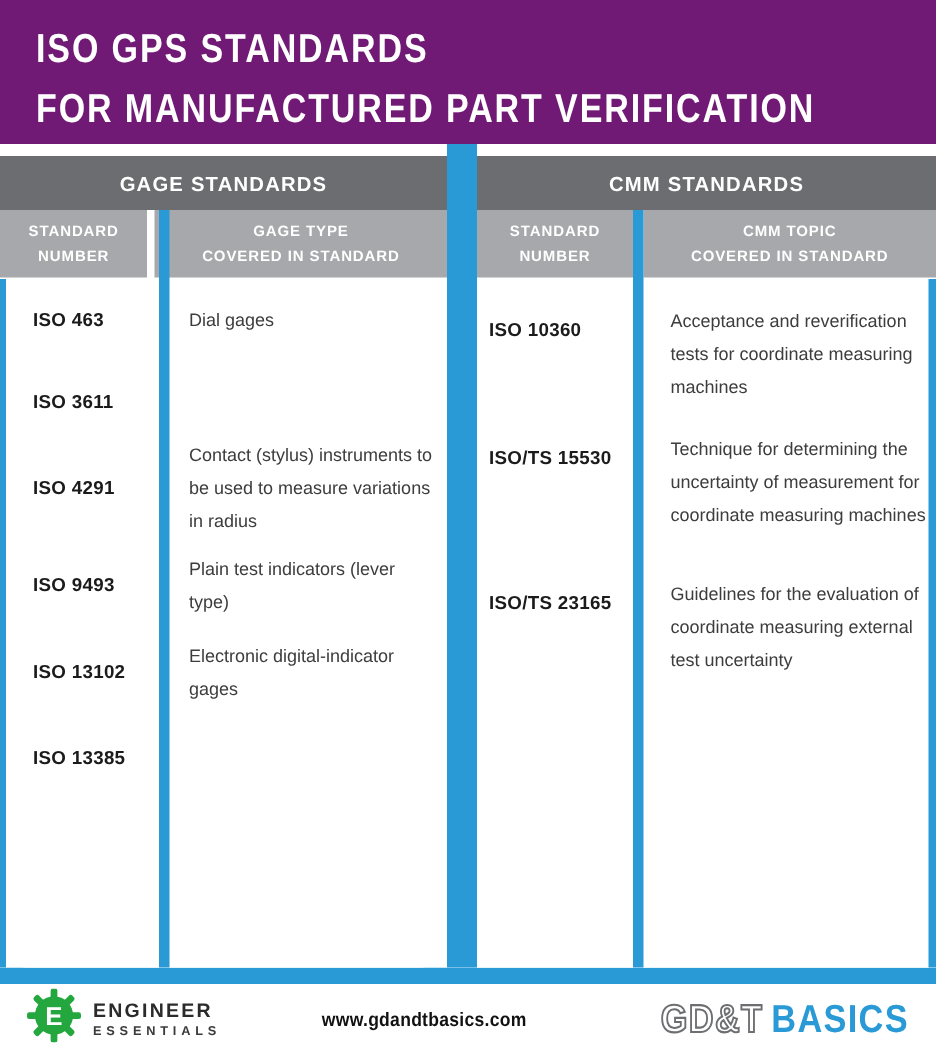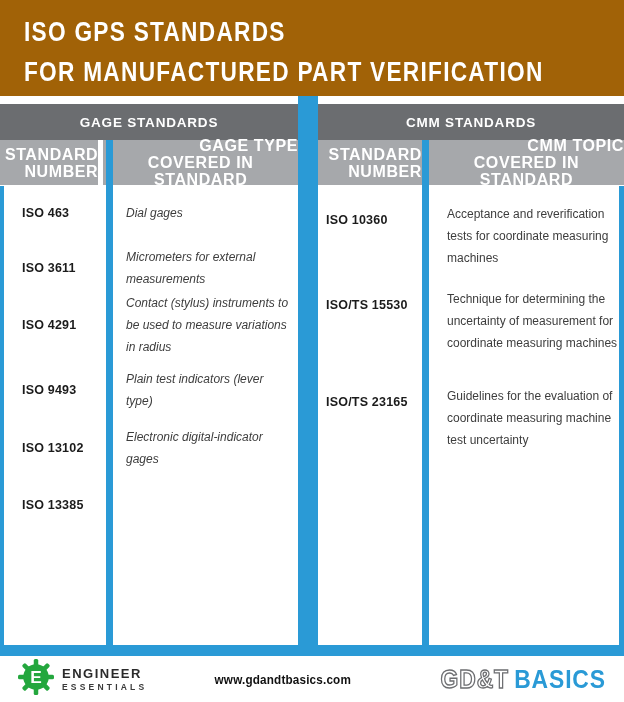--- a/index.html
+++ b/index.html
@@ -1,52 +1,52 @@
 <!DOCTYPE html>
 <html><head>
 <meta charset="utf-8">
 <style>
   * { margin:0; padding:0; box-sizing:border-box; }
   body { font-family:"Liberation Sans", sans-serif; background:#ffffff; }
   .poster { position:relative; width:624px; height:702px; background:#ffffff; overflow:hidden; }
 
   
-  .banner { height:96px; background:#a16207; padding:12px 0 0 24px; }
+  .banner { height:96px; background:#701a75; padding:12px 0 0 24px; }
   .banner .line { color:#ffffff; font-weight:bold; font-size:27px; letter-spacing:1.5px;
                   line-height:40px; transform:scaleX(0.84); transform-origin:left center; white-space:nowrap; }
 
   
   .content { display:flex; height:549px; position:relative; background:#ffffff; }
   .section { position:relative; padding-top:8px; background:#ffffff; }
   .sec-left { width:298px;border-radius:17px; }
   .mid-bar { width:20px; background:#2a9ad6; }
   .sec-right { flex:1; }
 
   .sec-title { height:36px; background:#6b6d70; color:#ffffff; font-weight:bold;
                font-size:13.5px; letter-spacing:0.8px; text-align:center; line-height:37px; }
 
   .sub-row { display:flex; height:45px; }
-  .sub { background:#a6a8ab; color:#ffffff; font-weight:bold; font-size:16px;
+  .sub { background:#a6a8ab; color:#ffffff; font-weight:bold; font-size:10px;
          letter-spacing:0.6px; text-align:center; display:flex; flex-direction:column;
-         justify-content:center; line-height:17px;align-items:flex-end; }
+         justify-content:center; line-height:17px; }
   .sec-left  .sub.c1 { width:106px; } .sec-left  .sub.c2 { width:210px; margin-left:5px; }
   .sec-right .sub.c1 { width:104px; } .sec-right .sub.c2 { flex:1; margin-left:7px; }
 
   .col-divider { position:absolute; top:44px; bottom:0; width:7px; background:#2a9ad6; }
   .sec-left  .col-divider { left:106px; }
   .sec-right .col-divider { left:104px; }
 
   .body { display:flex; flex-direction:column; height:460px; }
   .row { display:flex; }
   .row .num { font-weight:bold; font-size:12.5px; color:#1b1b1b; letter-spacing:0.2px; }
   .row .desc { font-size:12px; color:#3d3d3d; line-height:22px; }
 
   .sec-left .row { align-items:center; }
   .sec-left .row .num  { width:106px; padding-left:22px; }
-  .sec-left .row .desc { margin-left:7px; padding-left:13px; width:178px;font-style:italic; }
+  .sec-left .row .desc { margin-left:7px; padding-left:13px; width:178px; }
   .sec-left .row:nth-child(1){height:55px} .sec-left .row:nth-child(2){height:55px}
   .sec-left .row:nth-child(3){height:60px} .sec-left .row:nth-child(4){height:70px}
   .sec-left .row:nth-child(5){height:45px} .sec-left .row:nth-child(6){height:70px}
   .sec-left .row:nth-child(7){height:45px} .sec-left .row:nth-child(8){height:60px}
 
   .sec-right .row { align-items:flex-start; }
   .sec-right .row .num  { width:104px; padding-left:8px; margin-top:10px; }
   .sec-right .row .desc { margin-left:7px; padding-left:18px; padding-right:4px; flex:1; }
   .sec-right .row:nth-child(1){height:95px;  padding-top:18px}
   .sec-right .row:nth-child(2){height:105px; padding-top:8px}
@@ -95,21 +95,20 @@
       </div>
       <div class="body">
   <div class="row">
     <div class="num">ISO 463</div>
     <div class="desc">Dial gages</div>
   </div>
 
 
   <div class="row">
     <div class="num">ISO 3611</div>
-    <div class="desc">Micrometers for external measurements</div>
   </div>
 
   <div class="row">
     <div class="num">ISO 4291</div>
     <div class="desc">Contact (stylus) instruments to be used to measure variations in radius</div>
   </div>
 
   <div class="row">
     <div class="num">ISO 9493</div>
     <div class="desc">Plain test indicators (lever type)</div>
@@ -148,21 +147,21 @@
     <div class="desc">Acceptance and reverification tests for coordinate measuring machines</div>
   </div>
 
   <div class="row">
     <div class="num">ISO/TS 15530</div>
     <div class="desc">Technique for determining the uncertainty of measurement for coordinate measuring machines</div>
   </div>
 
   <div class="row">
     <div class="num">ISO/TS 23165</div>
-    <div class="desc">Guidelines for the evaluation of coordinate measuring machine test uncertainty</div>
+    <div class="desc">Guidelines for the evaluation of coordinate measuring external test uncertainty</div>
   </div>
 </div>
     </div>
 
   </div>
 
   <div class="edge l"></div>
   <div class="edge r"></div>
 
   <div class="bottom-band"></div>

